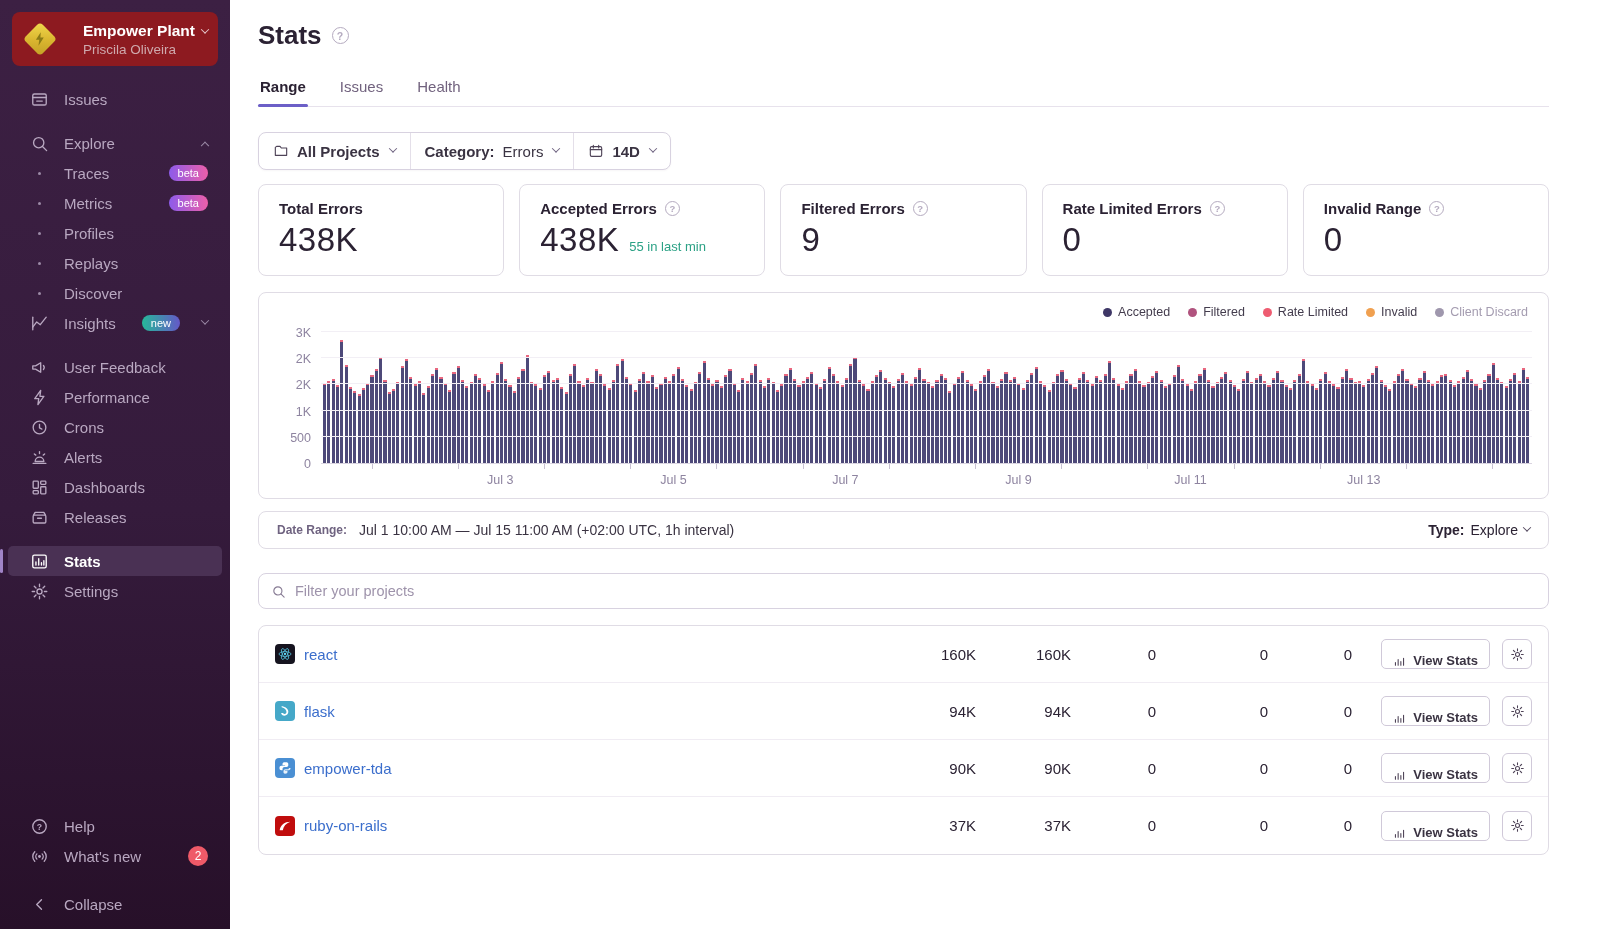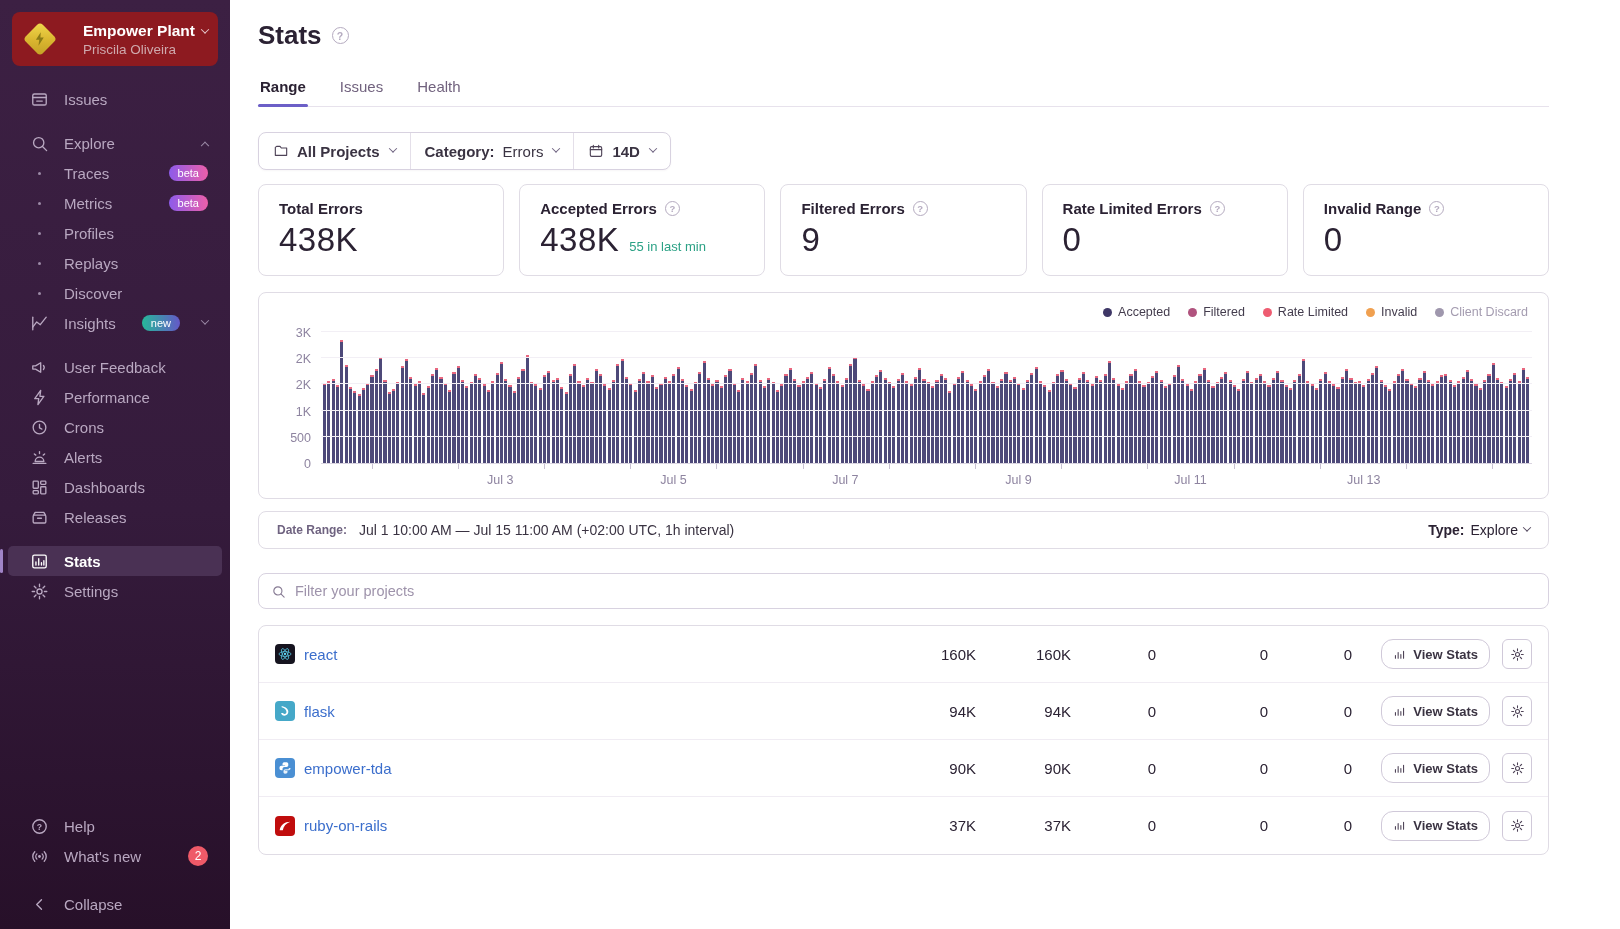--- a/index.html
+++ b/index.html
@@ -107,21 +107,21 @@
   .th.first { text-align:left; padding-left:16px; }
   .th .sort { font-size:12px; color:#6f6380; }
   .tr { height:57px; border-bottom:1px solid #f0ecf3; }
   .tr:last-child { border-bottom:none; }
   .td { text-align:right; font-size:15px; color:#2b2233; padding-right:2px; }
   .td.project { text-align:left; padding-left:16px; display:flex; align-items:center; gap:9px; }
   .proj-ico { width:20px; height:20px; border-radius:4px; display:flex; align-items:center; justify-content:center; flex:0 0 20px; }
   .proj-ico svg { width:16px; height:16px; }
   .proj-link { color:#3b6ecc; cursor:pointer; text-decoration:none; }
   .td.actions { display:flex; justify-content:flex-end; padding-right:0; }
-  .view-stats-btn { display:inline-flex; align-items:center; gap:7px; border:1px solid #d0c9d9; border-radius:12px;
+  .view-stats-btn { display:inline-flex; align-items:flex-end; gap:7px; border:1px solid #d0c9d9; border-radius:5px;
     height:30px; padding:0 11px; font-size:13px; font-weight:bold; color:#3a3342; background:#fff; cursor:pointer;
     font-family:inherit;margin-left:18px; }
   .view-stats-btn svg { width:13px; height:13px; fill:none; stroke:#4f4458; stroke-width:2; stroke-linecap:round; }
   .gear-btn { width:30px; height:30px; border:1px solid #d0c9d9; border-radius:6px; background:#fff;
     display:inline-flex; align-items:center; justify-content:center; cursor:pointer; margin-left:10px; }
   .gear-btn svg { width:15px; height:15px; fill:none; stroke:#4f4458; stroke-width:1.7; stroke-linecap:round; }
   .td.gearcell { display:flex; justify-content:flex-start; padding-left:2px; }
 </style>
 </head>
 <body>

